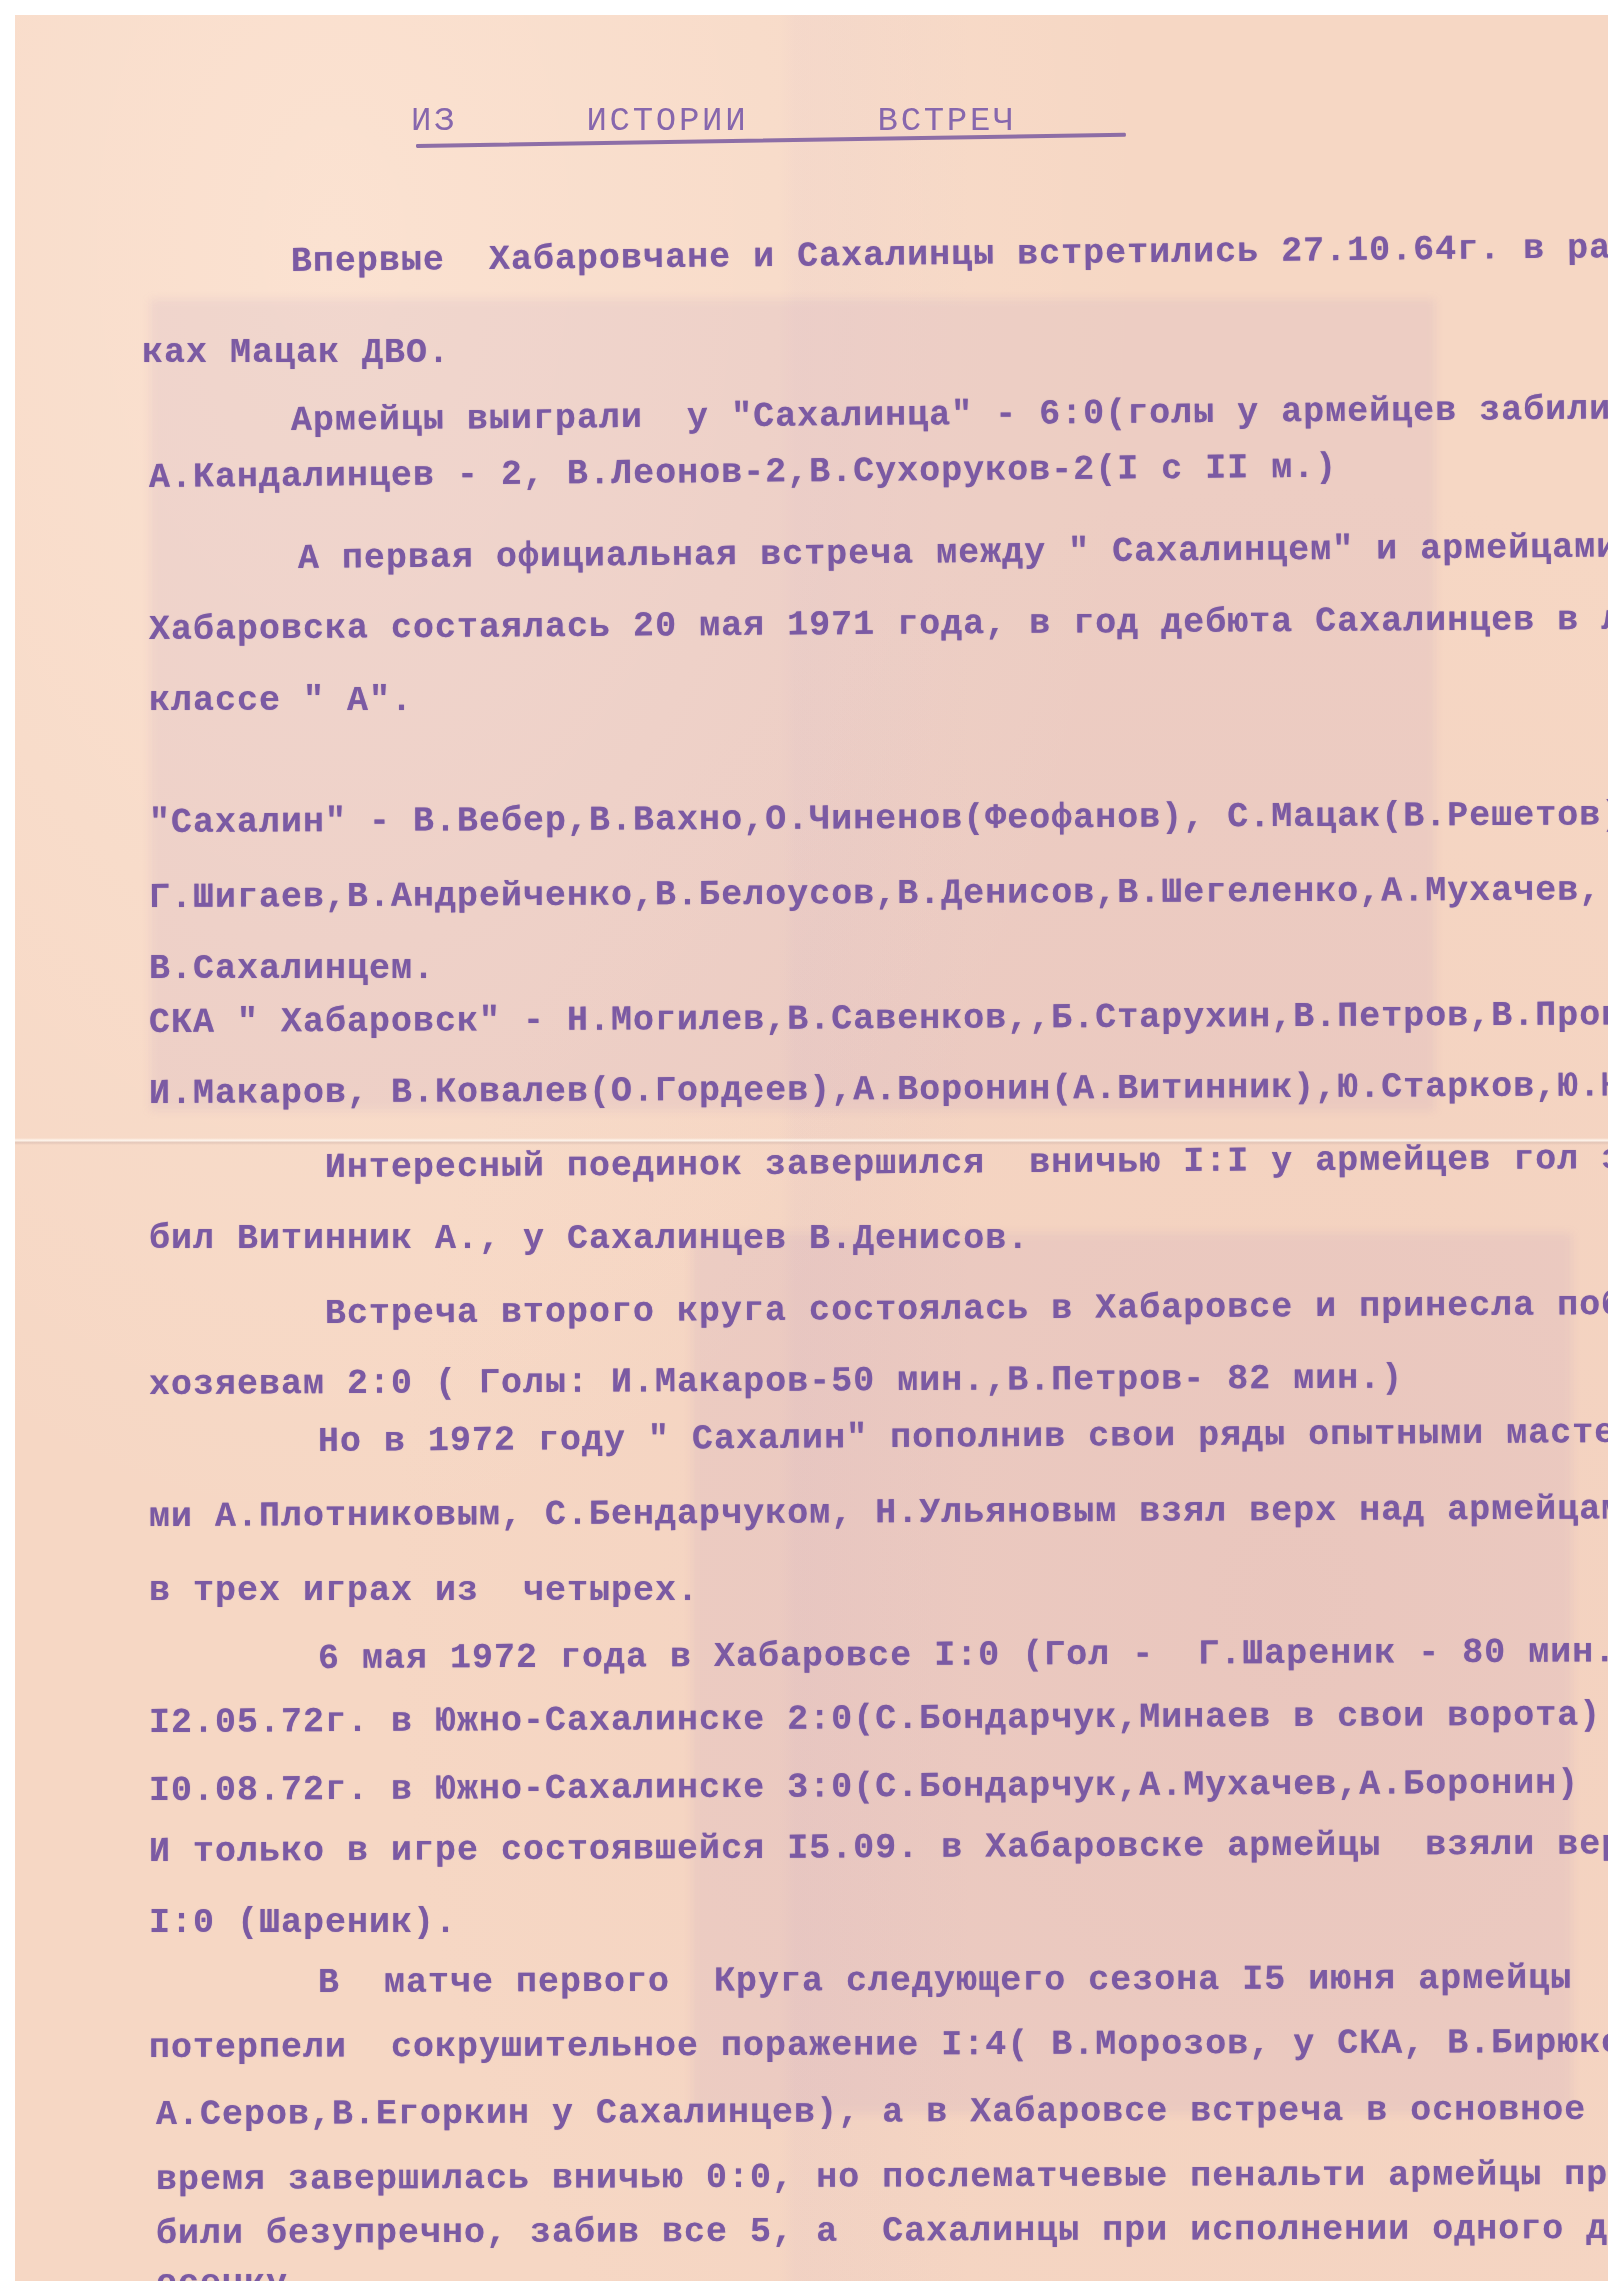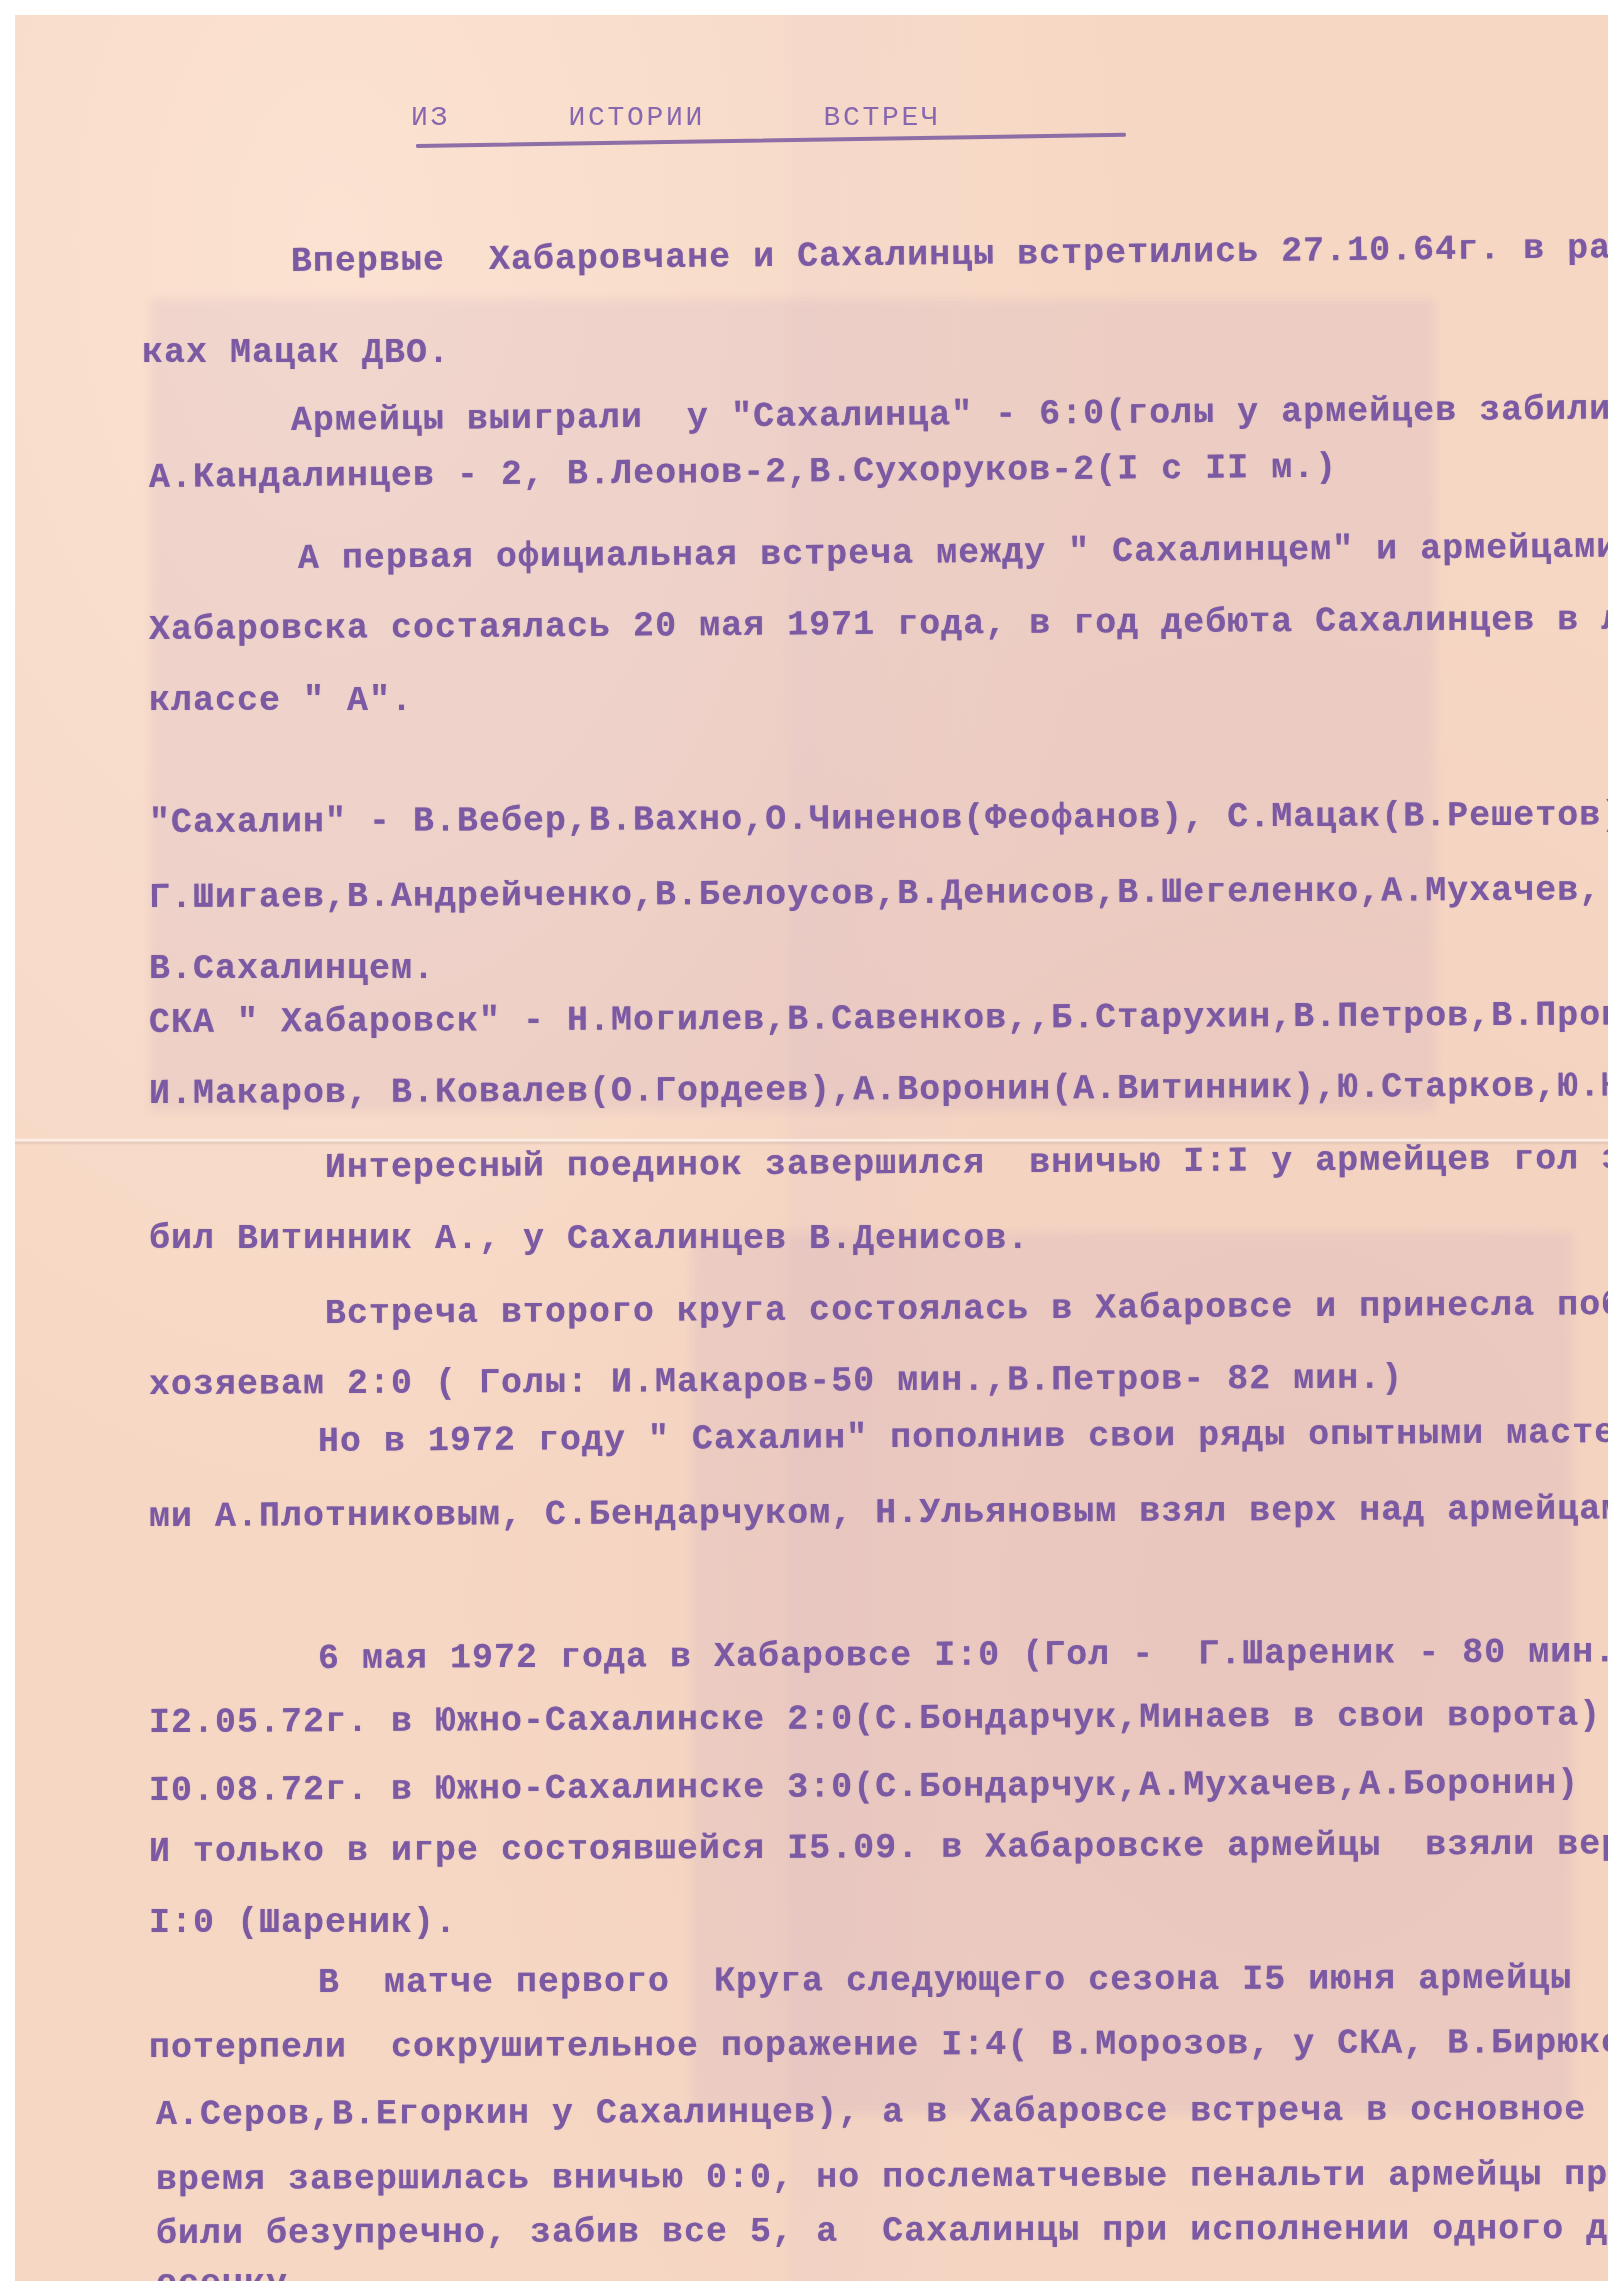--- a/index.html
+++ b/index.html
@@ -24,21 +24,21 @@
     position: absolute; white-space: pre;
     font-family: "Liberation Mono", "DejaVu Sans Mono", monospace;
     font-size: 35px; line-height: 41px; letter-spacing: 1px;
     color: #7b5aa3; font-weight: bold;
     text-shadow: 0 0 1px rgba(110,80,160,0.55);
     transform-origin: left center;
   }
   .title {
     position: absolute; left: 396px; top: 87px;
     font-family: "Liberation Mono", "DejaVu Sans Mono", monospace;
-    font-size: 28px; letter-spacing: 2.7px; color: #8767ad; white-space: pre;
+    font-size: 34px; letter-spacing: 2.7px; color: #8767ad; white-space: pre;
     word-spacing: 20px;
   }
   .title-rule {
     position: absolute; left: 401px; top: 129px; width: 710px; height: 4px;
     background: #7a5aa0; opacity: 0.85; transform: rotate(-0.9deg); transform-origin: left center;
     border-radius: 1.4px;
   }
 </style>
 </head>
 <body>
@@ -62,20 +62,21 @@
   <div class="line" style="left:134px;top:863px;transform:rotate(-0.3deg);">Г.Шигаев,В.Андрейченко,В.Белоусов,В.Денисов,В.Шегеленко,А.Мухачев,</div>
   <div class="line" style="left:134px;top:934px;">В.Сахалинцем.</div>
   <div class="line" style="left:134px;top:988px;transform:rotate(-0.3deg);">СКА " Хабаровск" - Н.Могилев,В.Савенков,,Б.Старухин,В.Петров,В.Пронин</div>
   <div class="line" style="left:134px;top:1059px;transform:rotate(-0.3deg);">И.Макаров, В.Ковалев(О.Гордеев),А.Воронин(А.Витинник),Ю.Старков,Ю.Ютк</div>
   <div class="line" style="left:310px;top:1133px;transform:rotate(-0.4deg);">Интересный поединок завершился  вничью I:I у армейцев гол за-</div>
   <div class="line" style="left:134px;top:1204px;">бил Витинник А., у Сахалинцев В.Денисов.</div>
   <div class="line" style="left:310px;top:1279px;transform:rotate(-0.4deg);">Встреча второго круга состоялась в Хабаровсе и принесла победу</div>
   <div class="line" style="left:134px;top:1350px;transform:rotate(-0.3deg);">хозяевам 2:0 ( Голы: И.Макаров-50 мин.,В.Петров- 82 мин.)</div>
   <div class="line" style="left:303px;top:1407px;transform:rotate(-0.4deg);">Но в 1972 году " Сахалин" пополнив свои ряды опытными мастера-</div>
   <div class="line" style="left:134px;top:1482px;transform:rotate(-0.3deg);">ми А.Плотниковым, С.Бендарчуком, Н.Ульяновым взял верх над армейцами</div>
+  <div class="line" style="left:134px;top:1556px;">в трех играх из  четырех.</div>
   <div class="line" style="left:303px;top:1624px;transform:rotate(-0.3deg);">6 мая 1972 года в Хабаровсе I:0 (Гол -  Г.Шареник - 80 мин.еII</div>
   <div class="line" style="left:134px;top:1688px;transform:rotate(-0.3deg);">I2.05.72г. в Южно-Сахалинске 2:0(С.Бондарчук,Минаев в свои ворота)</div>
   <div class="line" style="left:134px;top:1756px;transform:rotate(-0.3deg);">I0.08.72г. в Южно-Сахалинске 3:0(С.Бондарчук,А.Мухачев,А.Боронин)</div>
   <div class="line" style="left:134px;top:1817px;transform:rotate(-0.3deg);">И только в игре состоявшейся I5.09. в Хабаровске армейцы  взяли верх</div>
   <div class="line" style="left:134px;top:1888px;">I:0 (Шареник).</div>
   <div class="line" style="left:303px;top:1948px;transform:rotate(-0.2deg);">В  матче первого  Круга следующего сезона I5 июня армейцы</div>
   <div class="line" style="left:134px;top:2013px;transform:rotate(-0.2deg);">потерпели  сокрушительное поражение I:4( В.Морозов, у СКА, В.Бирюков</div>
   <div class="line" style="left:141px;top:2080px;transform:rotate(-0.2deg);">А.Серов,В.Егоркин у Сахалинцев), а в Хабаровсе встреча в основное</div>
   <div class="line" style="left:141px;top:2145px;transform:rotate(-0.2deg);">время завершилась вничью 0:0, но послематчевые пенальти армейцы пре-</div>
   <div class="line" style="left:141px;top:2199px;transform:rotate(-0.2deg);">били безупречно, забив все 5, а  Сахалинцы при исполнении одного дал</div>

